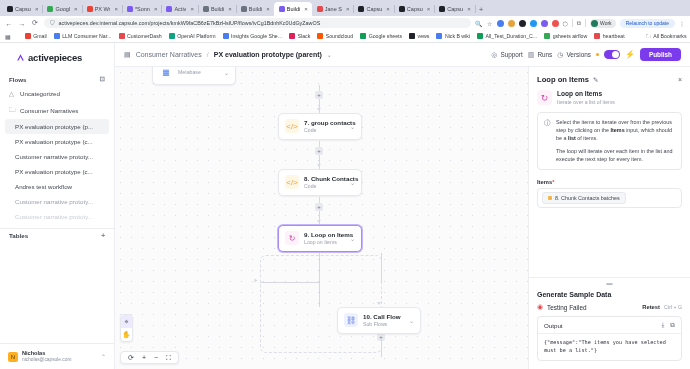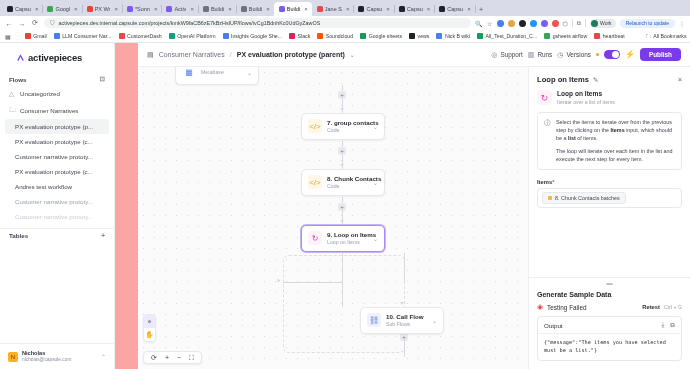--- a/index.html
+++ b/index.html
@@ -60,21 +60,21 @@
     height: 13px; background: #ffffff; border-bottom: 1px solid #e3e5e8;
     display: flex; align-items: center; gap: 7px; padding: 0 5px;
     font-size: 5.2px; color: #3c4043; white-space: nowrap;
   }
   .bm { display: flex; align-items: center; gap: 2.5px; }
   .bmico { width: 6px; height: 6px; border-radius: 1px; flex: 0 0 6px; }
   .bmsep { width: 1px; height: 8px; background: #dadce0; }
   .bmspacer { flex: 1; }
 
   
-  .app { position: absolute; top: 43px; left: 0; right: 0; bottom: 0; display: flex; background: #fca5a5; gap: 23px; }
+  .app { position: absolute; top: 43px; left: 0; right: 0; bottom: 0; display: flex; background: #f0abfc; }
 
   
   .sidebar {
     width: 115px; border-right: 1px solid #eceef1; background: #fff;
     display: flex; flex-direction: column;
   }
   .brand { display: flex; align-items: center; gap: 3px; padding: 9px 0 9px 16px; }
   .brand .logo { width: 9px; height: 9px; }
   .brand .bname { font-size: 9.5px; font-weight: bold; color: #21242b; letter-spacing: -0.2px; }
   .sbsection {

